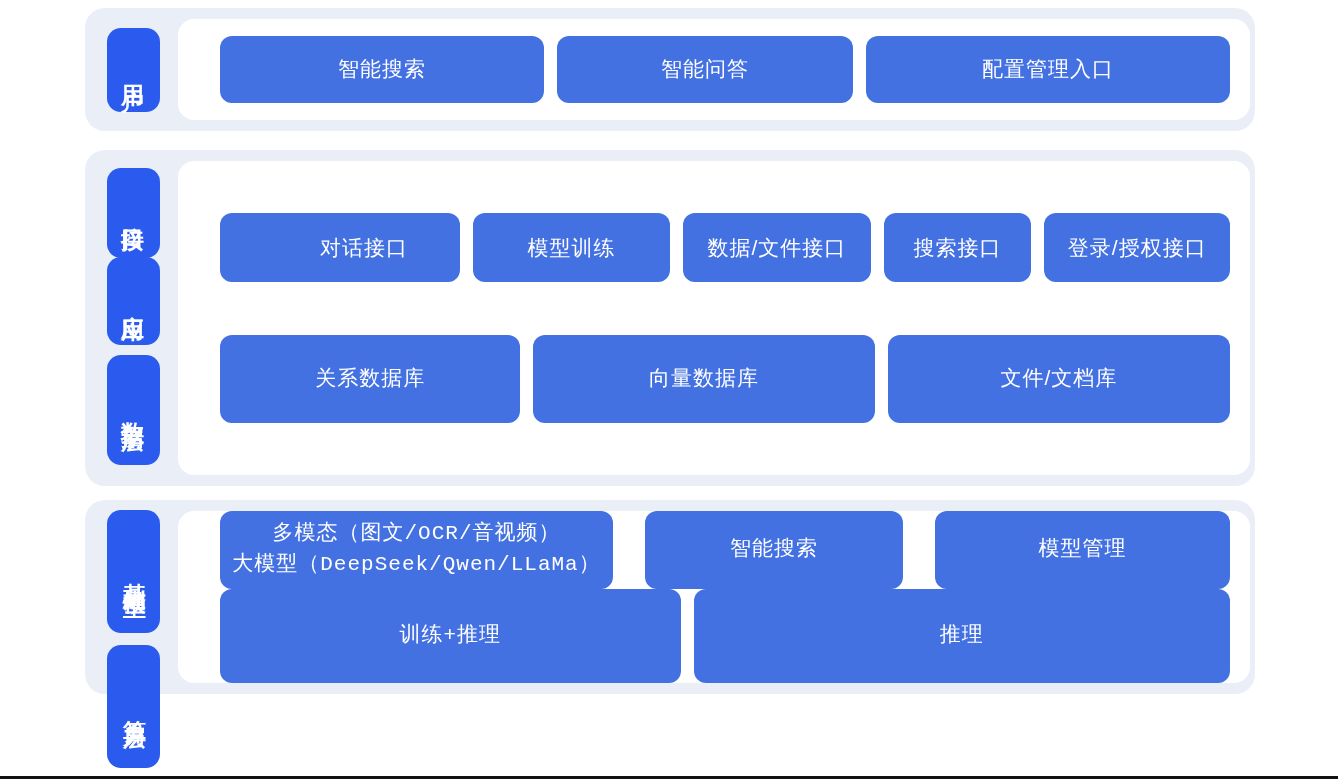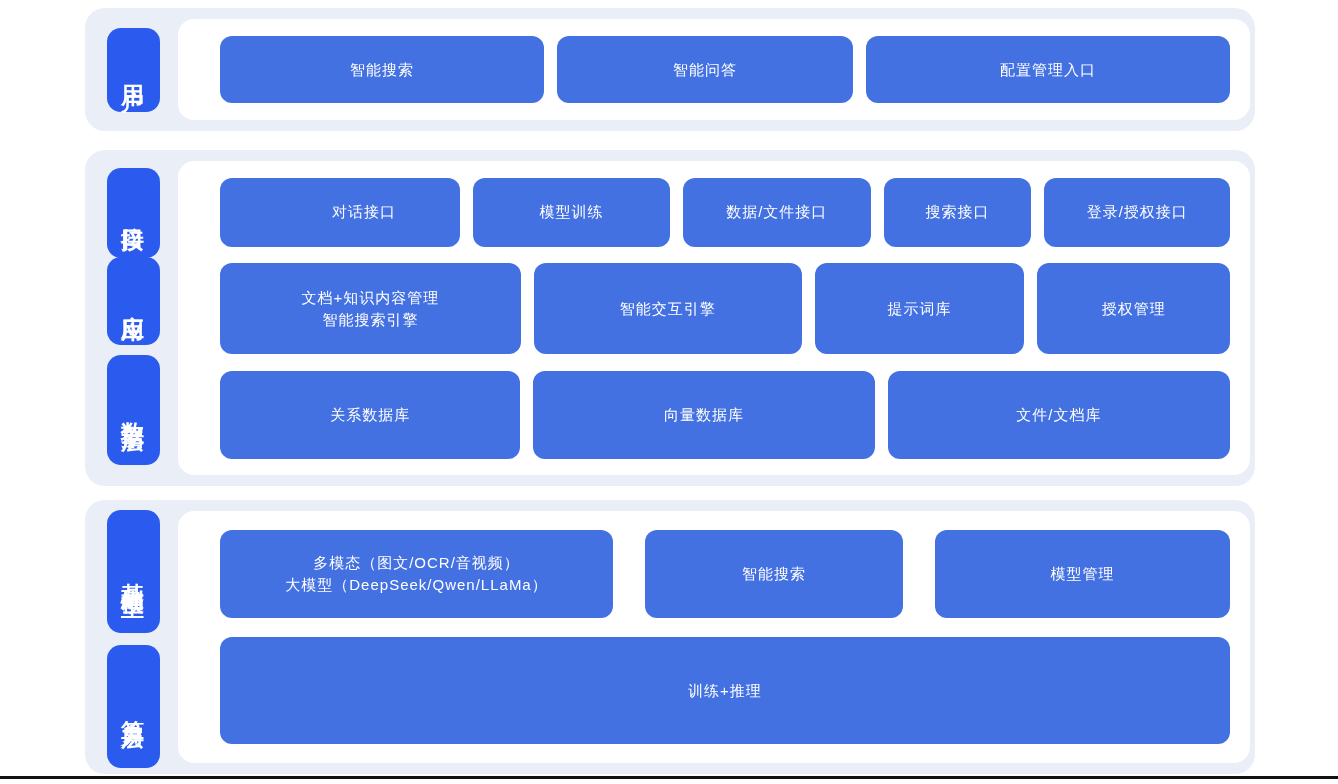--- a/index.html
+++ b/index.html
@@ -21,21 +21,21 @@
   }
   .section {
     position: absolute;
     left: 85px;
     width: 1170px;
     background: var(--section-bg);
     border-radius: 20px;
   }
   #section-user   { top: 8px;   height: 123px; }
   #section-middle { top: 150px; height: 336px; }
-  #section-base   { top: 500px; height: 274px; }
+  #section-base   { top: 500px; height: 194px; font-family: Liberation Mono, monospace; }
 
   .layer-label {
     position: absolute;
     left: 22px;
     width: 53px;
     background: var(--label-blue);
     border-radius: 14px;
     color: #ffffff;
     writing-mode: vertical-rl;
     text-orientation: upright;
@@ -62,21 +62,21 @@
   .row { display: flex; gap: 13px; }
   .row.wide-gap { gap: 32px; }
   .box {
     background: var(--box-blue);
     border-radius: 12px;
     color: #ffffff;
     display: flex;
     align-items: center;
     justify-content: center;
     text-align: center;
-    font-size: 15px;
+    font-size: 21px;
     font-weight: 500;
     line-height: 1.45;
     white-space: pre-line;
     letter-spacing: 1px;
   }
   .bottom-line {
     position: absolute;
     left: 0;
     top: 776px;
     width: 1338px;
@@ -105,45 +105,39 @@
     <div class="layer-label" style="top:107px; height:88px;">应用</div>
     <div class="layer-label" style="top:205px; height:110px;">数据层</div>
     <div class="panel">
       <div class="row" style="height:69px;">
         <div class="box" style="flex:204;padding-left:48px;">对话接口</div>
         <div class="box" style="flex:209;">模型训练</div>
         <div class="box" style="flex:199;">数据/文件接口</div>
         <div class="box" style="flex:157;">搜索接口</div>
         <div class="box" style="flex:197;">登录/授权接口</div>
       </div>
-      <div class="row" style="height:91px;">
-        <div class="box" style="flex:300;">文档+知识内容管理
-智能搜索引擎</div>
-        <div class="box" style="flex:267;">智能交互引擎</div>
-        <div class="box" style="flex:209;">提示词库</div>
-        <div class="box" style="flex:192;">授权管理</div>
-      </div>
       <div class="row" style="height:88px;">
         <div class="box" style="flex:300;">关系数据库</div>
         <div class="box" style="flex:341;">向量数据库</div>
         <div class="box" style="flex:342;">文件/文档库</div>
       </div>
     </div>
   </div>
 
   <div class="section" id="section-base">
     <div class="layer-label" style="top:10px; height:123px;">基础模型</div>
     <div class="layer-label" style="top:145px; height:123px;">算力层</div>
     <div class="panel">
       <div class="row wide-gap" style="height:88px;">
         <div class="box" style="flex:393;">多模态（图文/OCR/音视频）
 大模型（DeepSeek/Qwen/LLaMa）</div>
         <div class="box" style="flex:258;">智能搜索</div>
         <div class="box" style="flex:295;">模型管理</div>
       </div>
       <div class="row" style="height:107px;">
         <div class="box" style="flex:462;">训练+推理</div>
+        <div class="box" style="flex:538;">推理</div>
       </div>
     </div>
   </div>
 
   <div class="bottom-line"></div>
 </div>
 
 </body></html>

